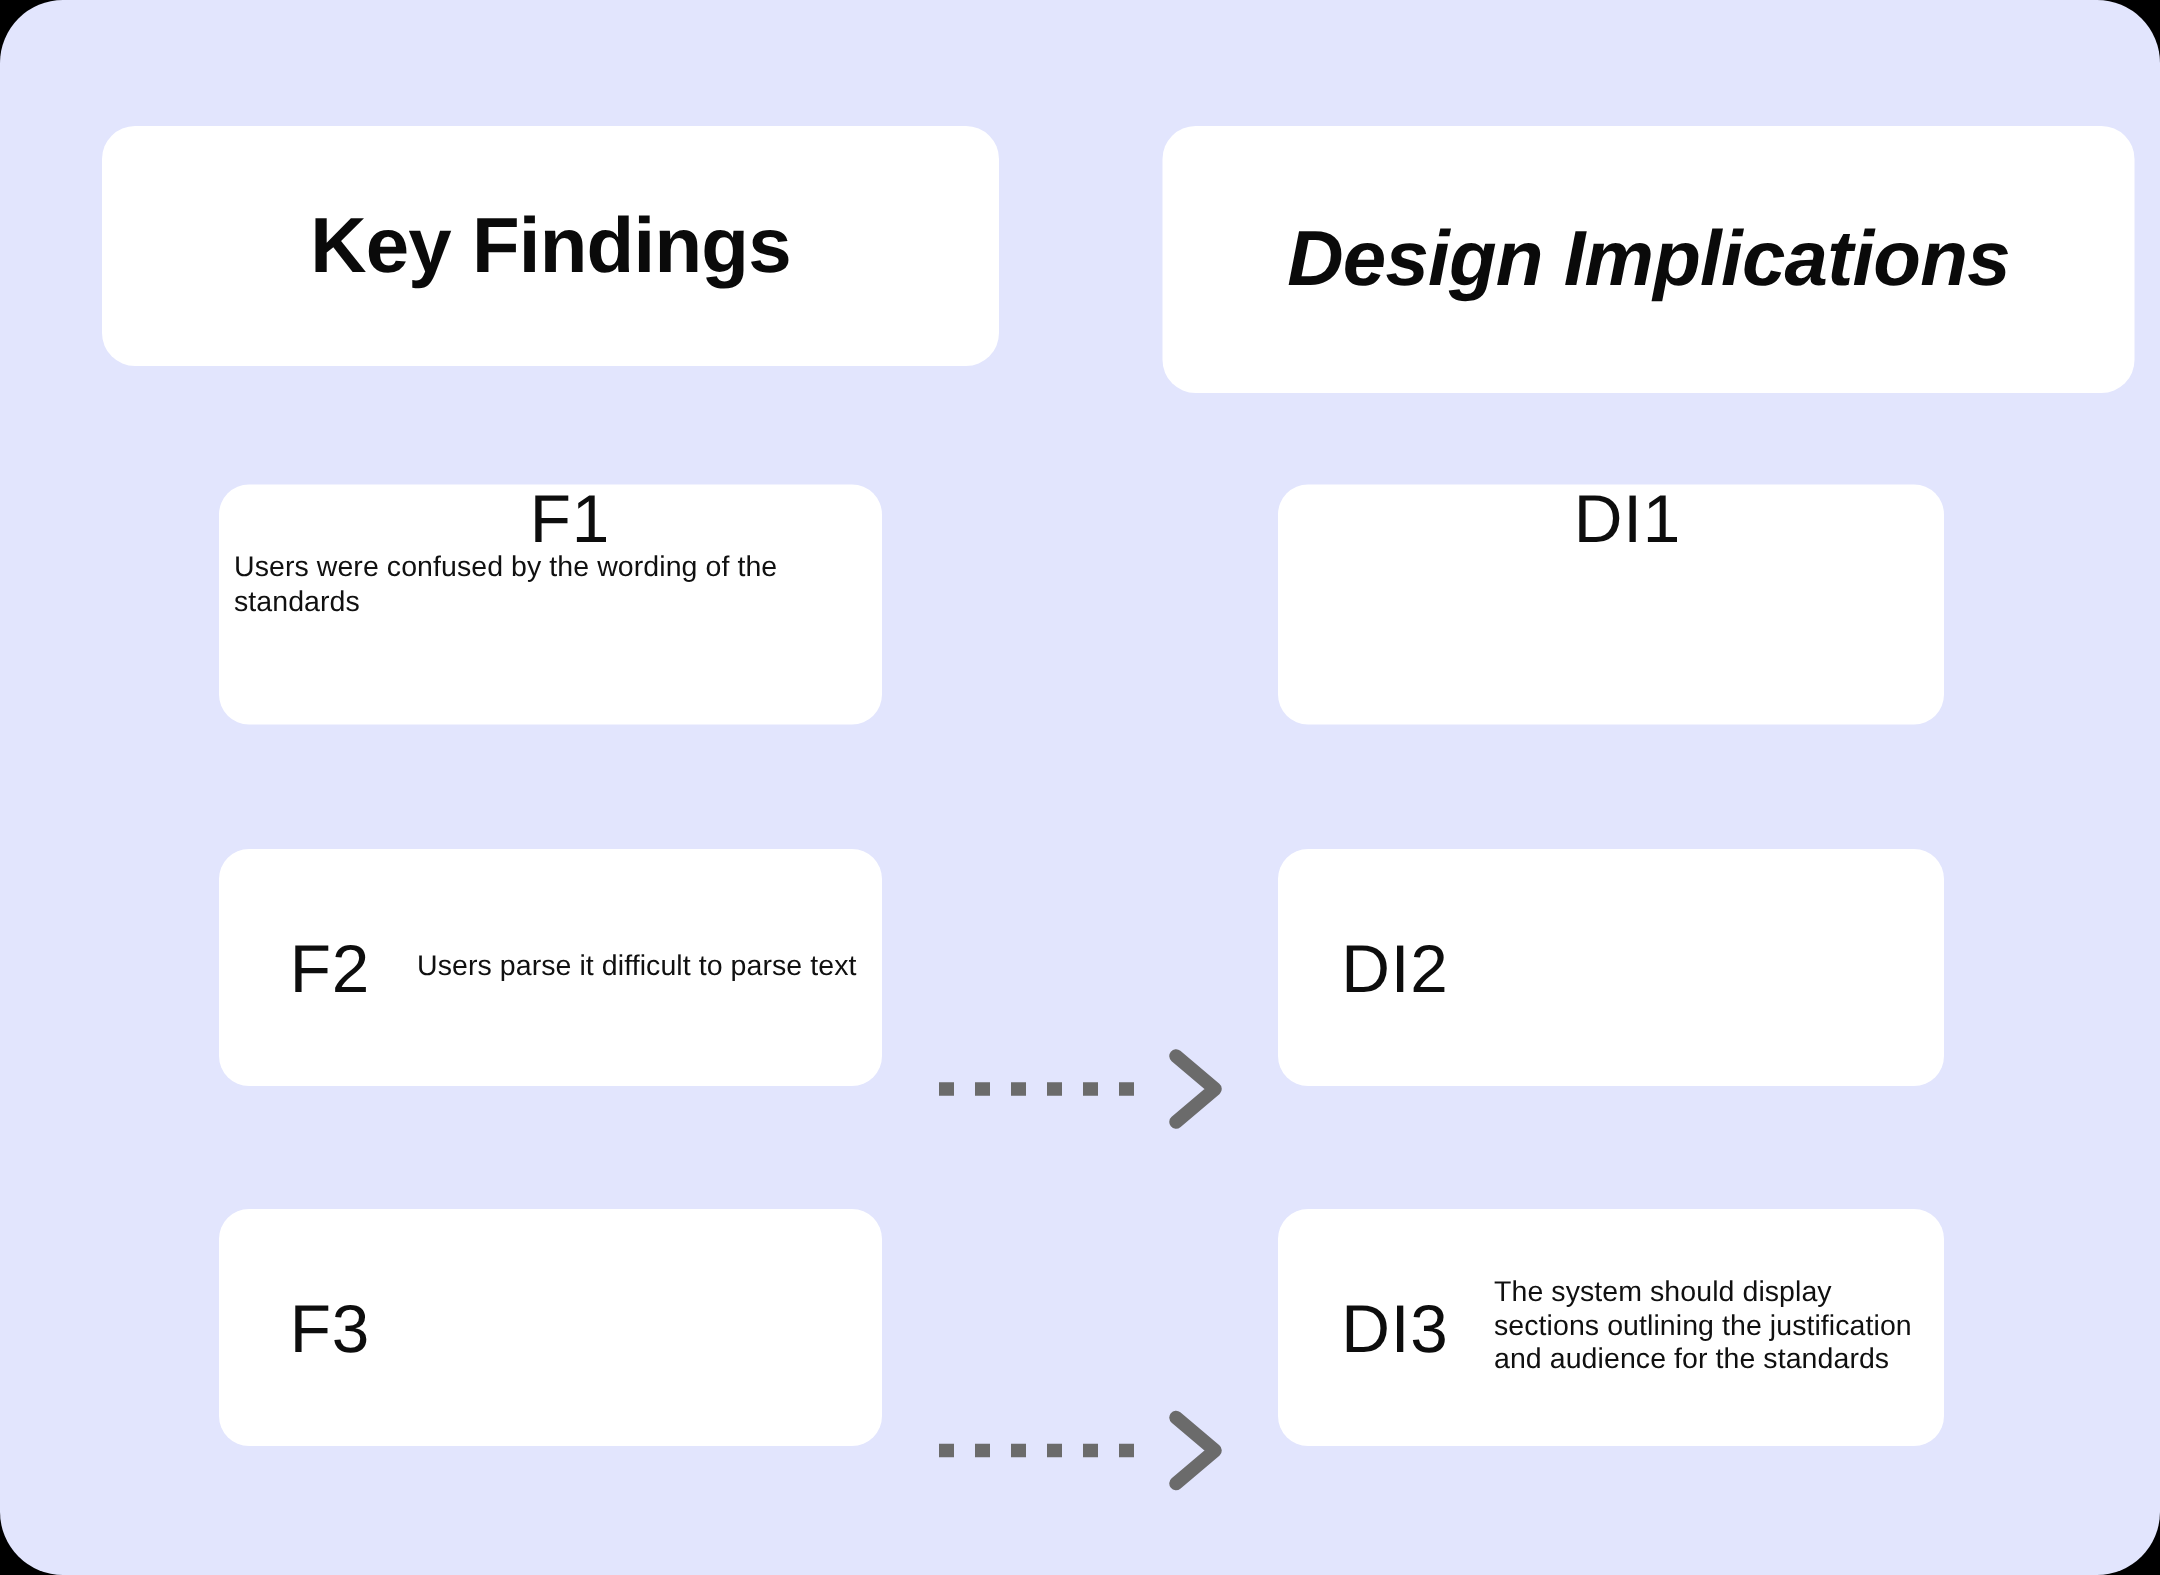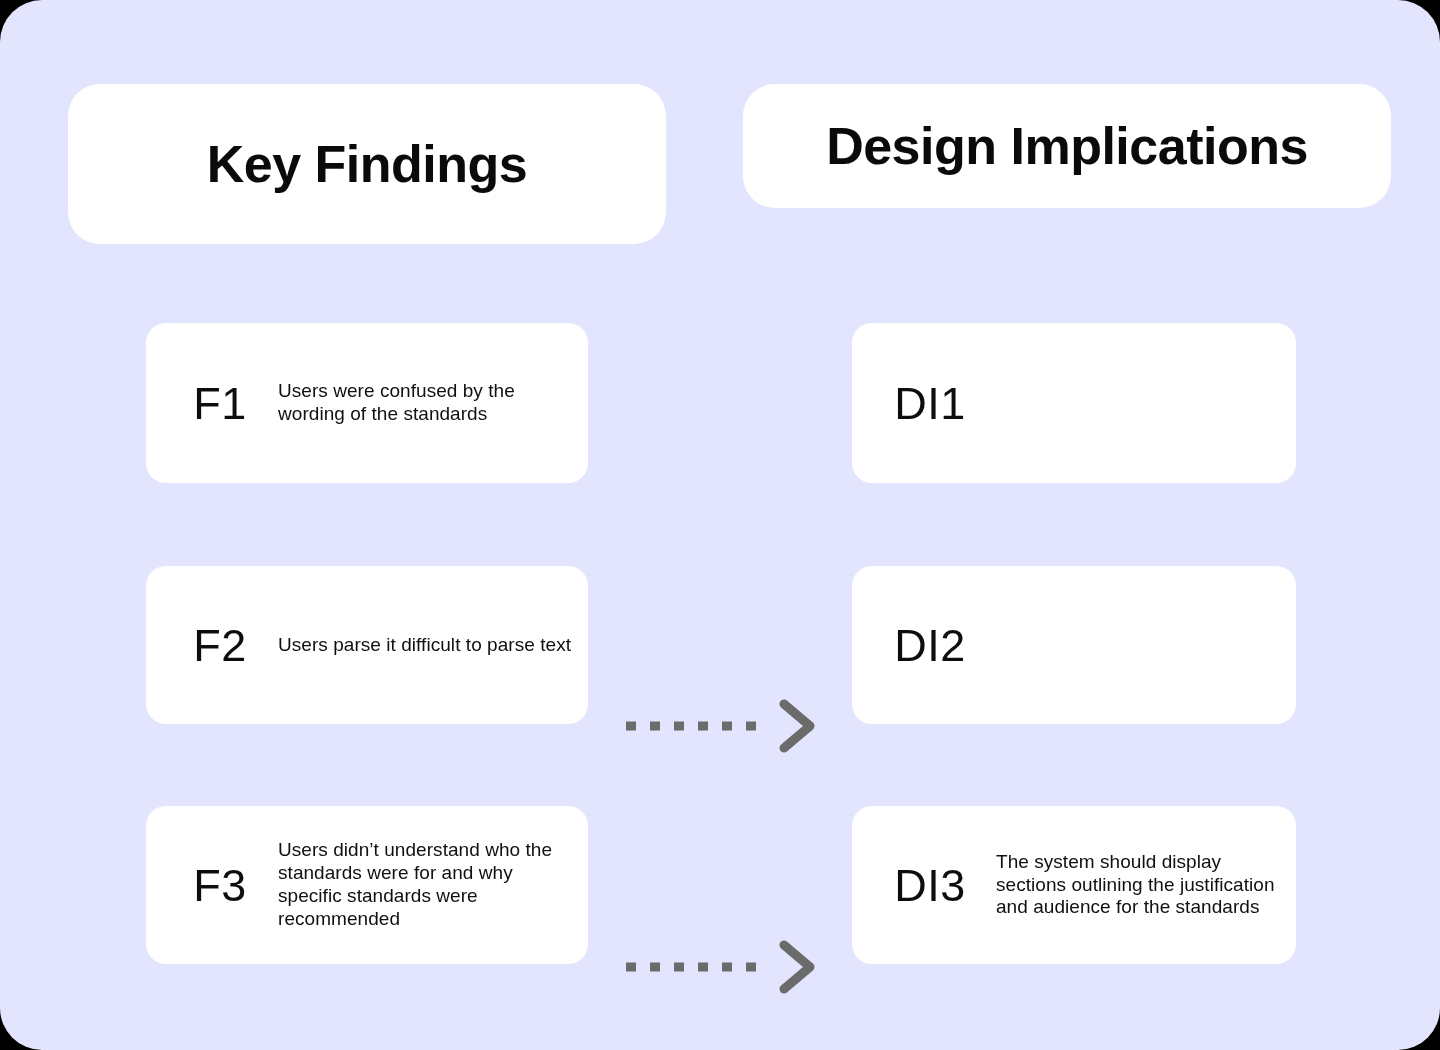--- a/index.html
+++ b/index.html
@@ -21,27 +21,27 @@
     background: #e2e5fd;
     border-radius: 42px;
     overflow: hidden;
     box-sizing: border-box;
   }
 
   
   .header-card {
     position: absolute;
     background: #ffffff;
-    border-radius: 32px;
+    border-radius: 22px;
     display: flex;
     align-items: center;
     justify-content: center;
   }
   .header-card.left  { left: 68px;  top: 84px; width: 598px; height: 160px; }
-  .header-card.right { left: 743px; top: 84px; width: 648px; height: 124px; }
+  .header-card.right { left: 775px; top: 84px; width: 648px; height: 178px; font-style: italic; }
 
   .header-title {
     font-family: "Liberation Sans", sans-serif;
     font-weight: bold;
     font-size: 52px;
     line-height: 1.05;
     color: #0a0a0a;
     letter-spacing: -0.5px;
     white-space: nowrap;
   }
@@ -68,21 +68,21 @@
   }
   .item-card.finding {
     left: 146px;
     width: 442px;
   }
   .item-card.implication {
     left: 852px;
     width: 444px;
   }
 
-  .row-1 .item-card { height: 160px; }
+  .row-1 .item-card { height: 160px; flex-direction: column; }
   .row-2 .item-card { height: 158px; }
   .row-3 .item-card { height: 158px; }
 
   .item-code {
     flex: 0 0 auto;
     font-family: "Liberation Sans", sans-serif;
     font-weight: 400;
     font-size: 45px;
     line-height: 1;
     color: #0d0d0d;
@@ -168,21 +168,20 @@
     </svg>
 
     <div class="item-card implication">
       <span class="item-code">DI2</span>
     </div>
   </div>
 
   <div class="row row-3">
     <div class="item-card finding">
       <span class="item-code">F3</span>
-      <span class="item-text">Users didn’t understand who the standards were for and why specific standards were recommended</span>
     </div>
 
     <div class="item-card implication">
       <span class="item-code">DI3</span>
       <span class="item-text">The system should display sections outlining the justification and audience for the standards</span>
     </div>
   </div>
 
 </div>
 

